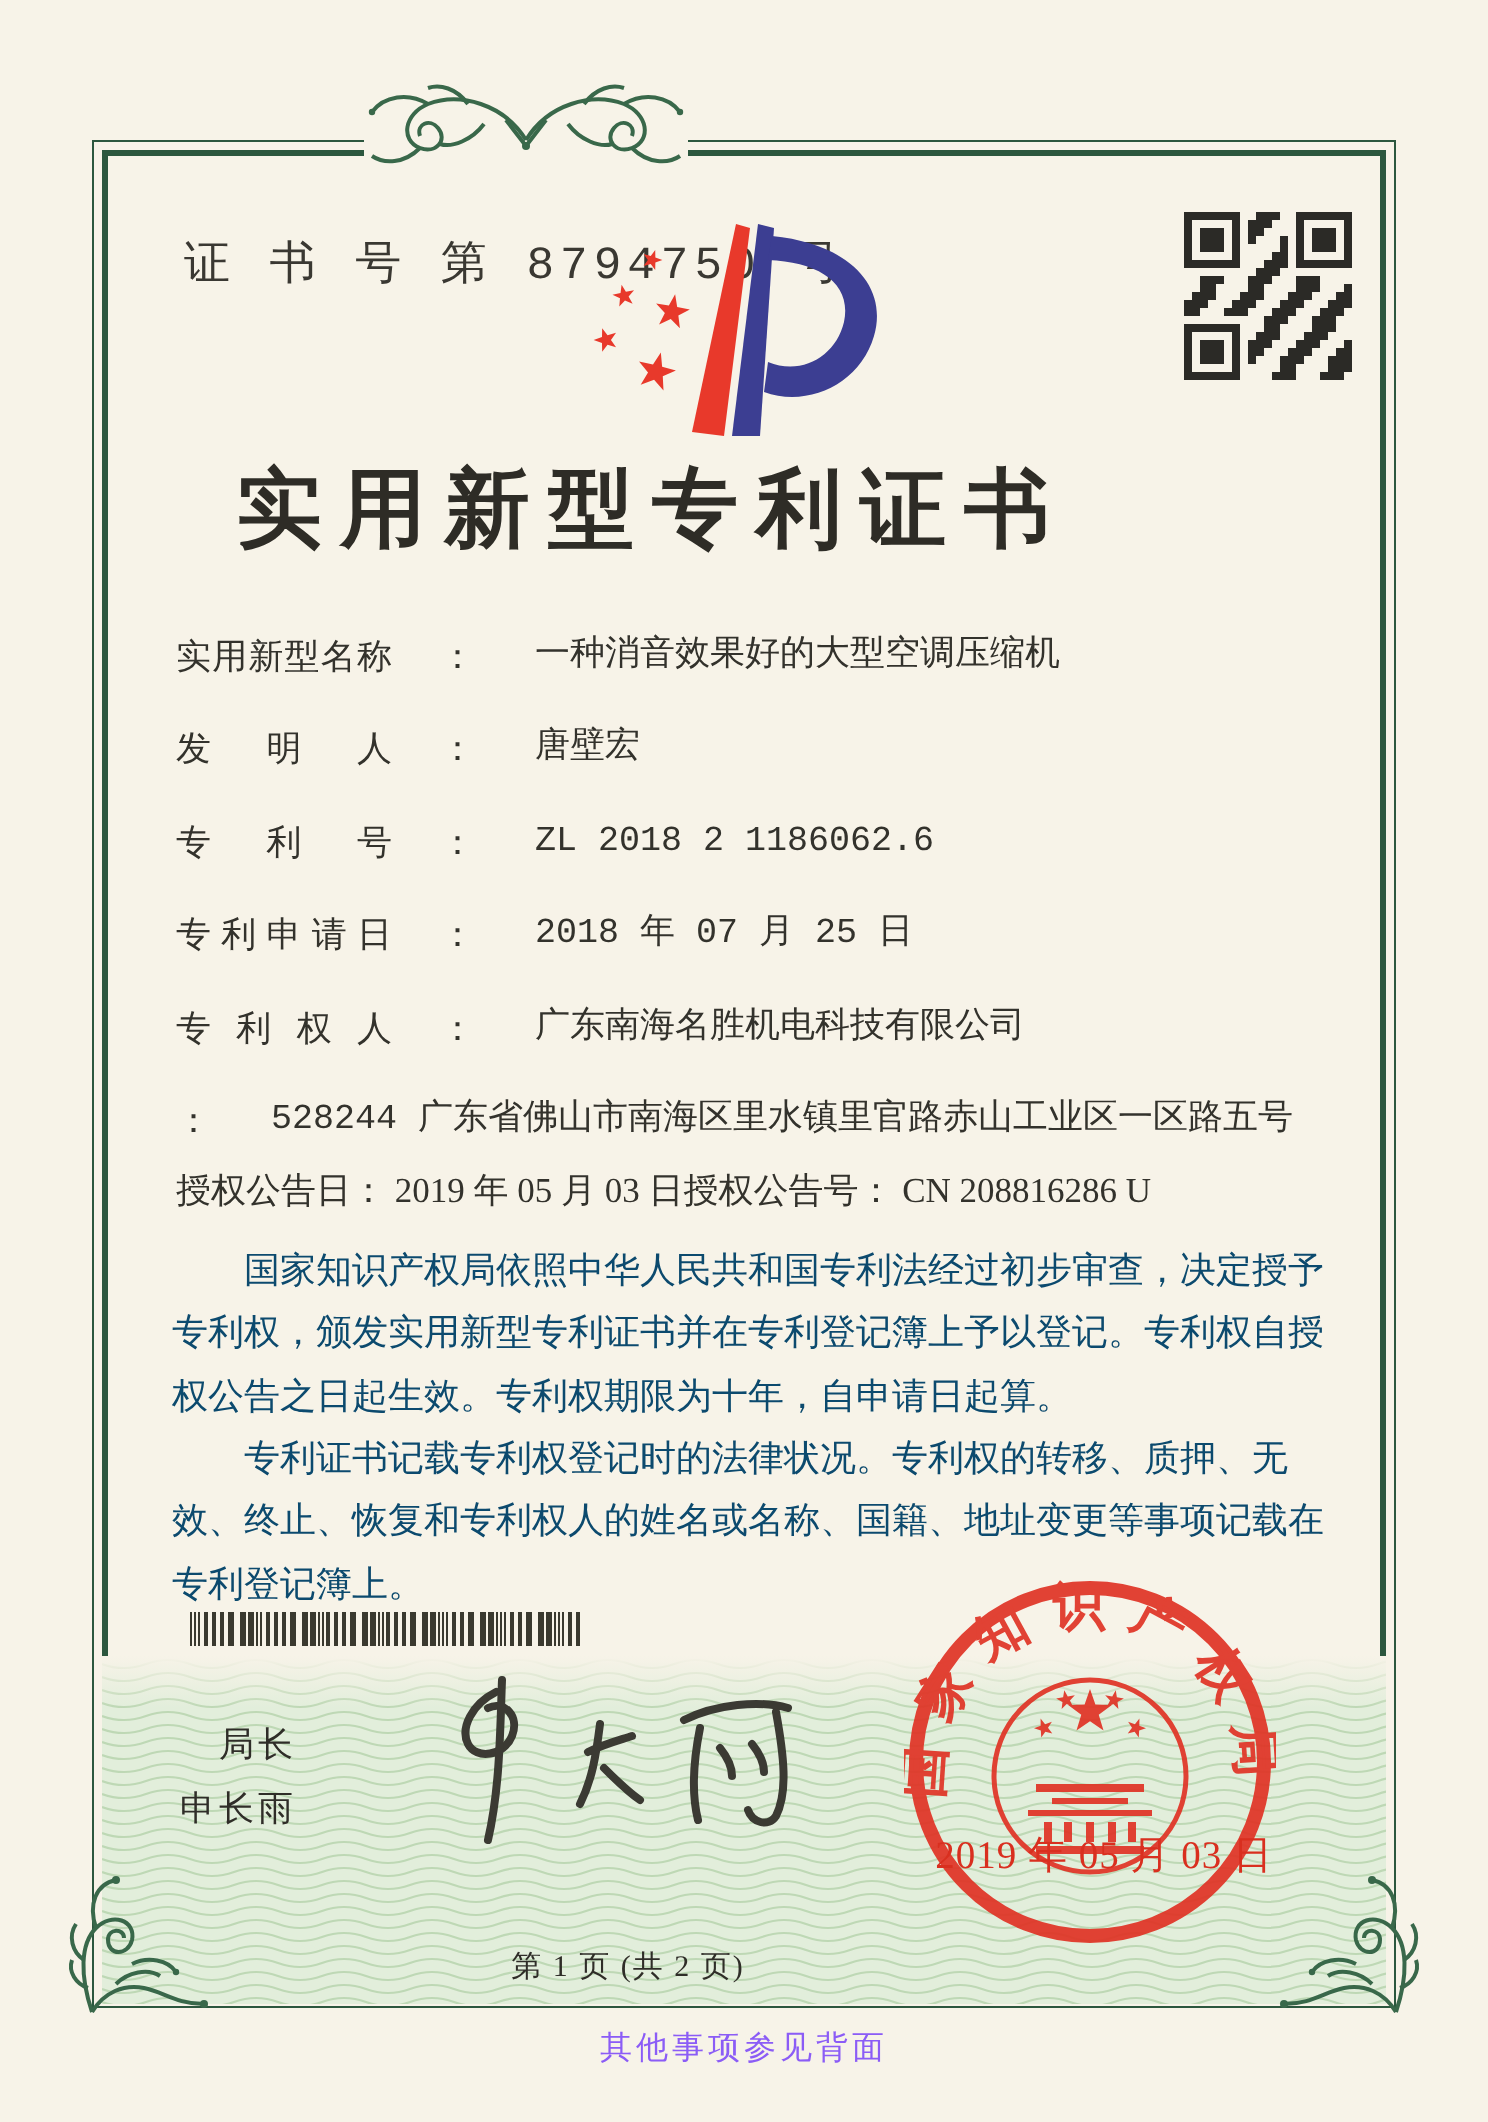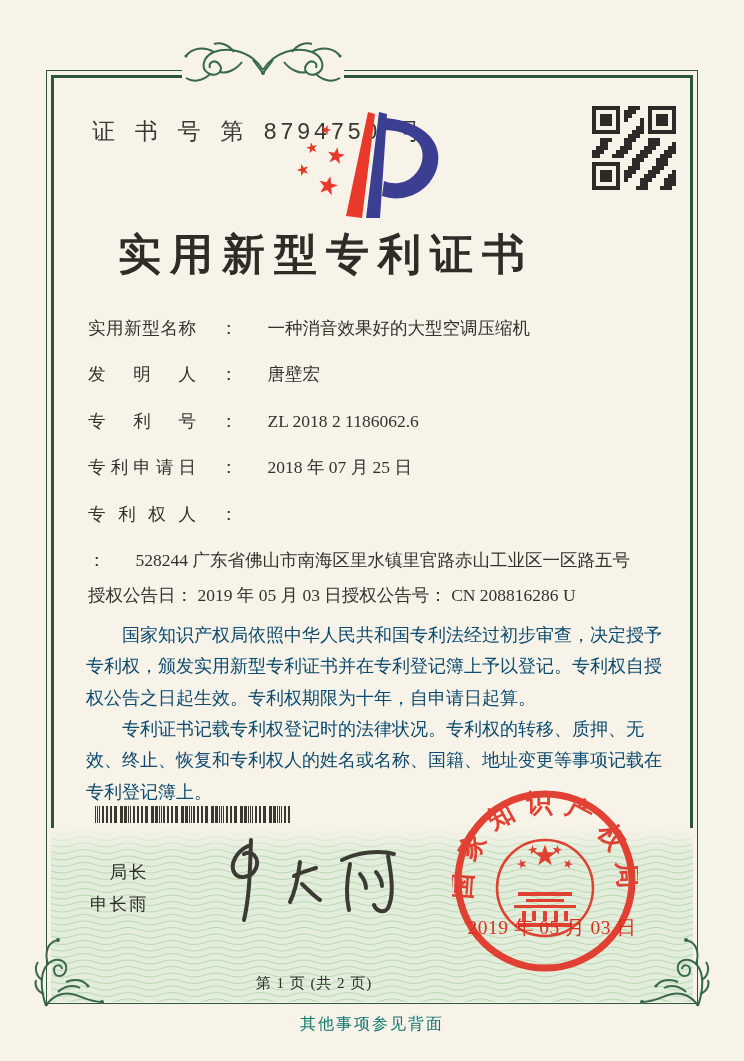--- a/index.html
+++ b/index.html
@@ -40,21 +40,21 @@
     font-size:43px;font-weight:600;letter-spacing:9px;color:#2e2c26;
   }
   
   .fields{position:absolute;left:88px;top:316px;width:578px;z-index:4;font-size:17.5px;}
   .frow{display:flex;margin-bottom:21px;line-height:1.45;gap:24px;}
   .flabel{
     display:inline-block;width:108px;flex:0 0 108px;
     text-align:justify;text-align-last:justify;
   }
   .fcolon{flex:0 0 auto;margin-right:6px;}
-  .fvalue{flex:1 1 auto;}
+  .fvalue{flex:1 1 auto;font-family:Liberation Mono, monospace;}
   .frow.addr{margin-bottom:10px;}
   .grant-row{display:flex;font-size:17.5px;line-height:1.45;}
   .grant-cell{display:flex;align-items:center;}
   .grant-cell.second{}
   
   .paras{position:absolute;left:86px;top:620px;width:580px;z-index:4;
     font-size:18px;line-height:1.74;color:#0c4a6e;}
   .paras p{margin:0;text-indent:2em;}
   
   .barcode{position:absolute;left:95px;top:806px;width:198px;height:17px;z-index:5;}
@@ -82,21 +82,21 @@
     color:#d92f1f;font-size:19.5px;letter-spacing:.5px;text-align:center;
     font-family:"Liberation Serif",serif;
   }
   
   .page-num{
     position:absolute;left:0;top:974px;width:628px;text-align:center;z-index:6;
     font-size:15px;color:#2f2d28;letter-spacing:1px;
   }
   .back-note{
     position:absolute;left:0;top:1014px;width:744px;text-align:center;z-index:4;
-    font-size:16px;color:#0f766e;letter-spacing:2px;
+    font-size:16px;color:#8b5cf6;letter-spacing:2px;
   }
   .green-stroke{stroke:#39684a;fill:none;}
 </style>
 </head>
 <body>
 
 <div class="page">
 
   <div class="border-outer">
     <div class="border-inner"></div>
@@ -332,20 +332,21 @@
       <span class="fvalue">ZL 2018 2 1186062.6</span>
     </div>
     <div class="frow">
       <span class="flabel">专利申请日</span>
         <span class="fcolon">：</span>
       <span class="fvalue">2018 年 07 月 25 日</span>
     </div>
     <div class="frow">
       <span class="flabel">专利权人</span>
         <span class="fcolon">：</span>
+      <span class="fvalue">广东南海名胜机电科技有限公司</span>
     </div>
     <div class="frow addr">
         <span class="fcolon">：</span>
       <span class="fvalue">528244 广东省佛山市南海区里水镇里官路赤山工业区一区路五号</span>
     </div>
     <div class="grant-row">
       <span class="grant-cell">
         <span>授权公告日</span><span>：</span>&nbsp;<span>2019 年 05 月 03 日</span>
       </span>
       <span class="grant-cell second">

